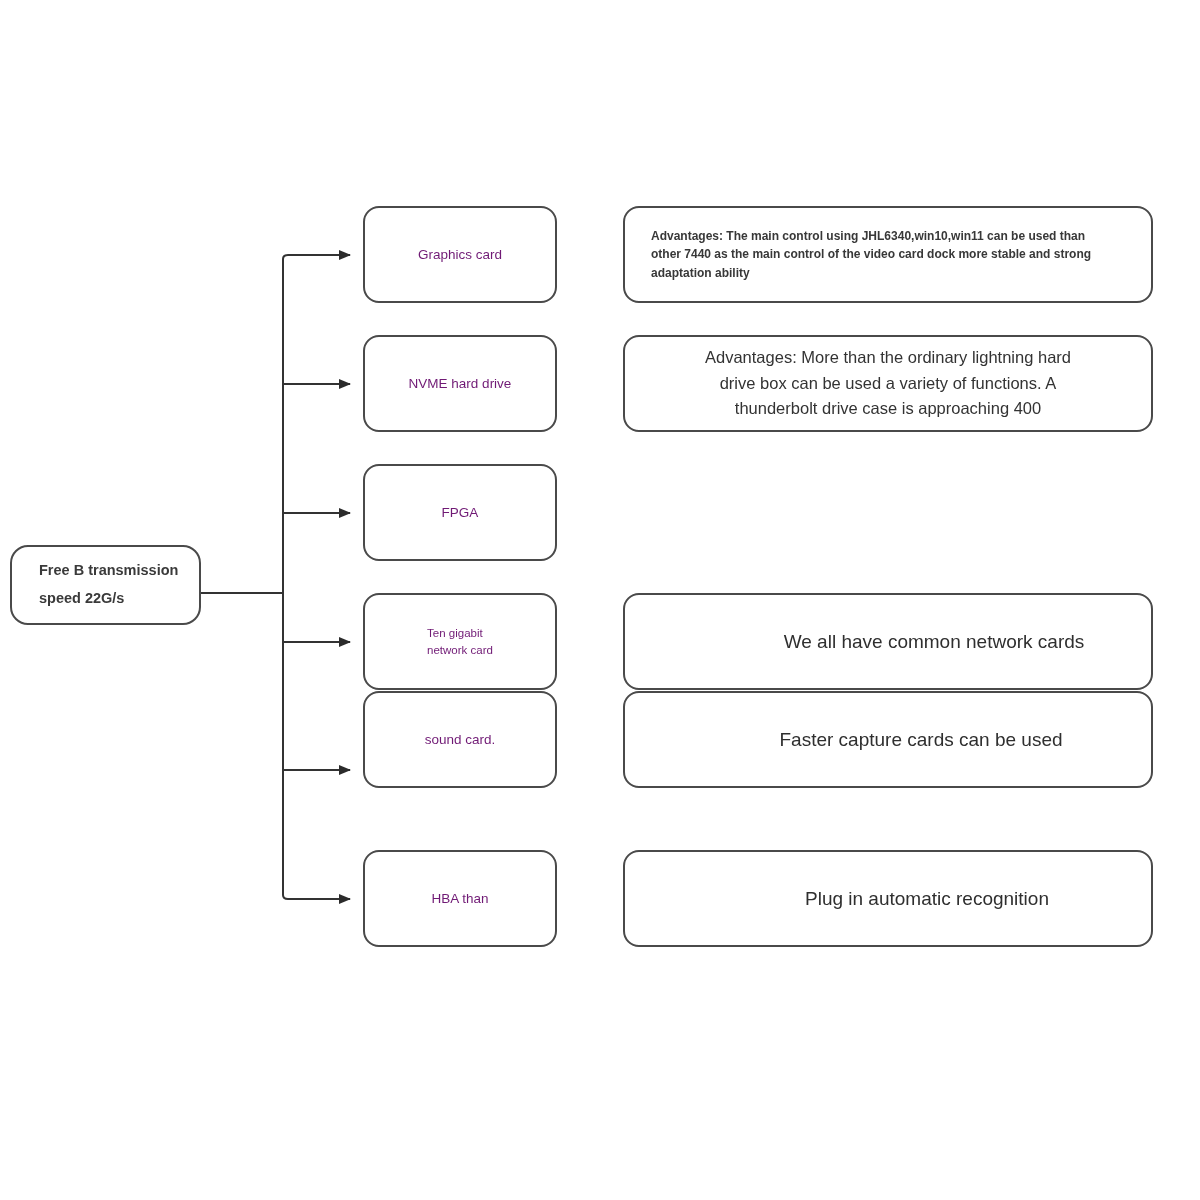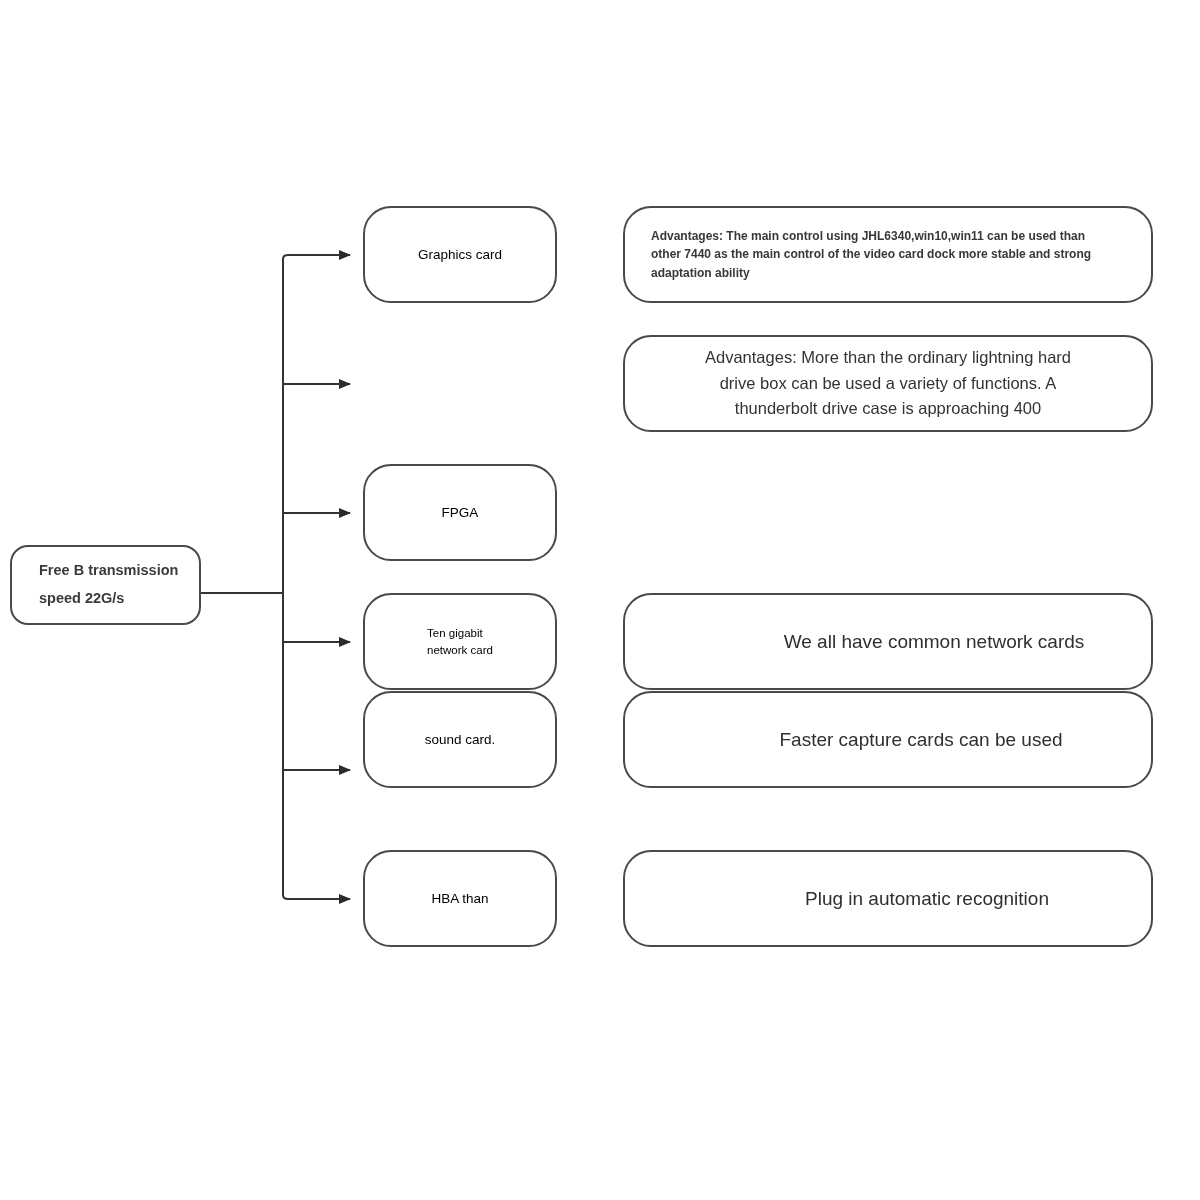--- a/index.html
+++ b/index.html
@@ -20,38 +20,38 @@
   .canvas{position:absolute;inset:0;width:1200px;height:1200px;}
   svg.connectors{position:absolute;left:0;top:0;z-index:0;}
   svg.connectors path{fill:none;stroke:var(--line-color);stroke-width:2;}
   svg.connectors .arrowhead{fill:#2b2b2b;stroke:none;}
 
   .box{
     position:absolute;
     box-sizing:border-box;
     background:var(--bg);
     border:2px solid var(--border-color);
-    border-radius:28px;
+    border-radius:16px;
     display:flex;
     align-items:center;
     justify-content:center;
     z-index:1;
   }
   .root-box{
     left:10px;top:545px;width:191px;height:80px;border-radius:18px;
     justify-content:flex-start;
   }
   .root-box .label{
     padding-left:27px;
     font-size:14.5px;font-weight:600;line-height:1.9;
     white-space:pre-line;text-align:left;
   }
   .node{left:363px;width:194px;height:97px;}
   .node .label{
-    font-size:13.5px;line-height:1.45;color:#000000;
+    font-size:13.5px;line-height:1.45;color:#701a75;
     white-space:pre-line;text-align:center;
   }
   .node.small .label{font-size:11.5px;text-align:left;}
   .desc{left:623px;width:530px;height:97px;}
   .r1{top:206px;} .r2{top:335px;} .r3{top:464px;}
   .r4{top:593px;} .r5{top:691px;} .r6{top:850px;}
 
   .desc-inner{width:100%;box-sizing:border-box;}
   .desc.d1 .desc-inner{
     padding:0 24px 0 26px;
@@ -98,20 +98,23 @@
   </svg>
 
   <div class="box root-box">
     <div class="label">Free B transmission
 speed 22G/s</div>
   </div>
 
   <div class="box node r1">
     <div class="label">Graphics card</div>
   </div>
+  <div class="box node r2">
+    <div class="label">NVME hard drive</div>
+  </div>
   <div class="box node r3">
     <div class="label">FPGA</div>
   </div>
   <div class="box node small r4">
     <div class="label">Ten gigabit
 network card</div>
   </div>
   <div class="box node r5">
     <div class="label">sound card.</div>
   </div>

